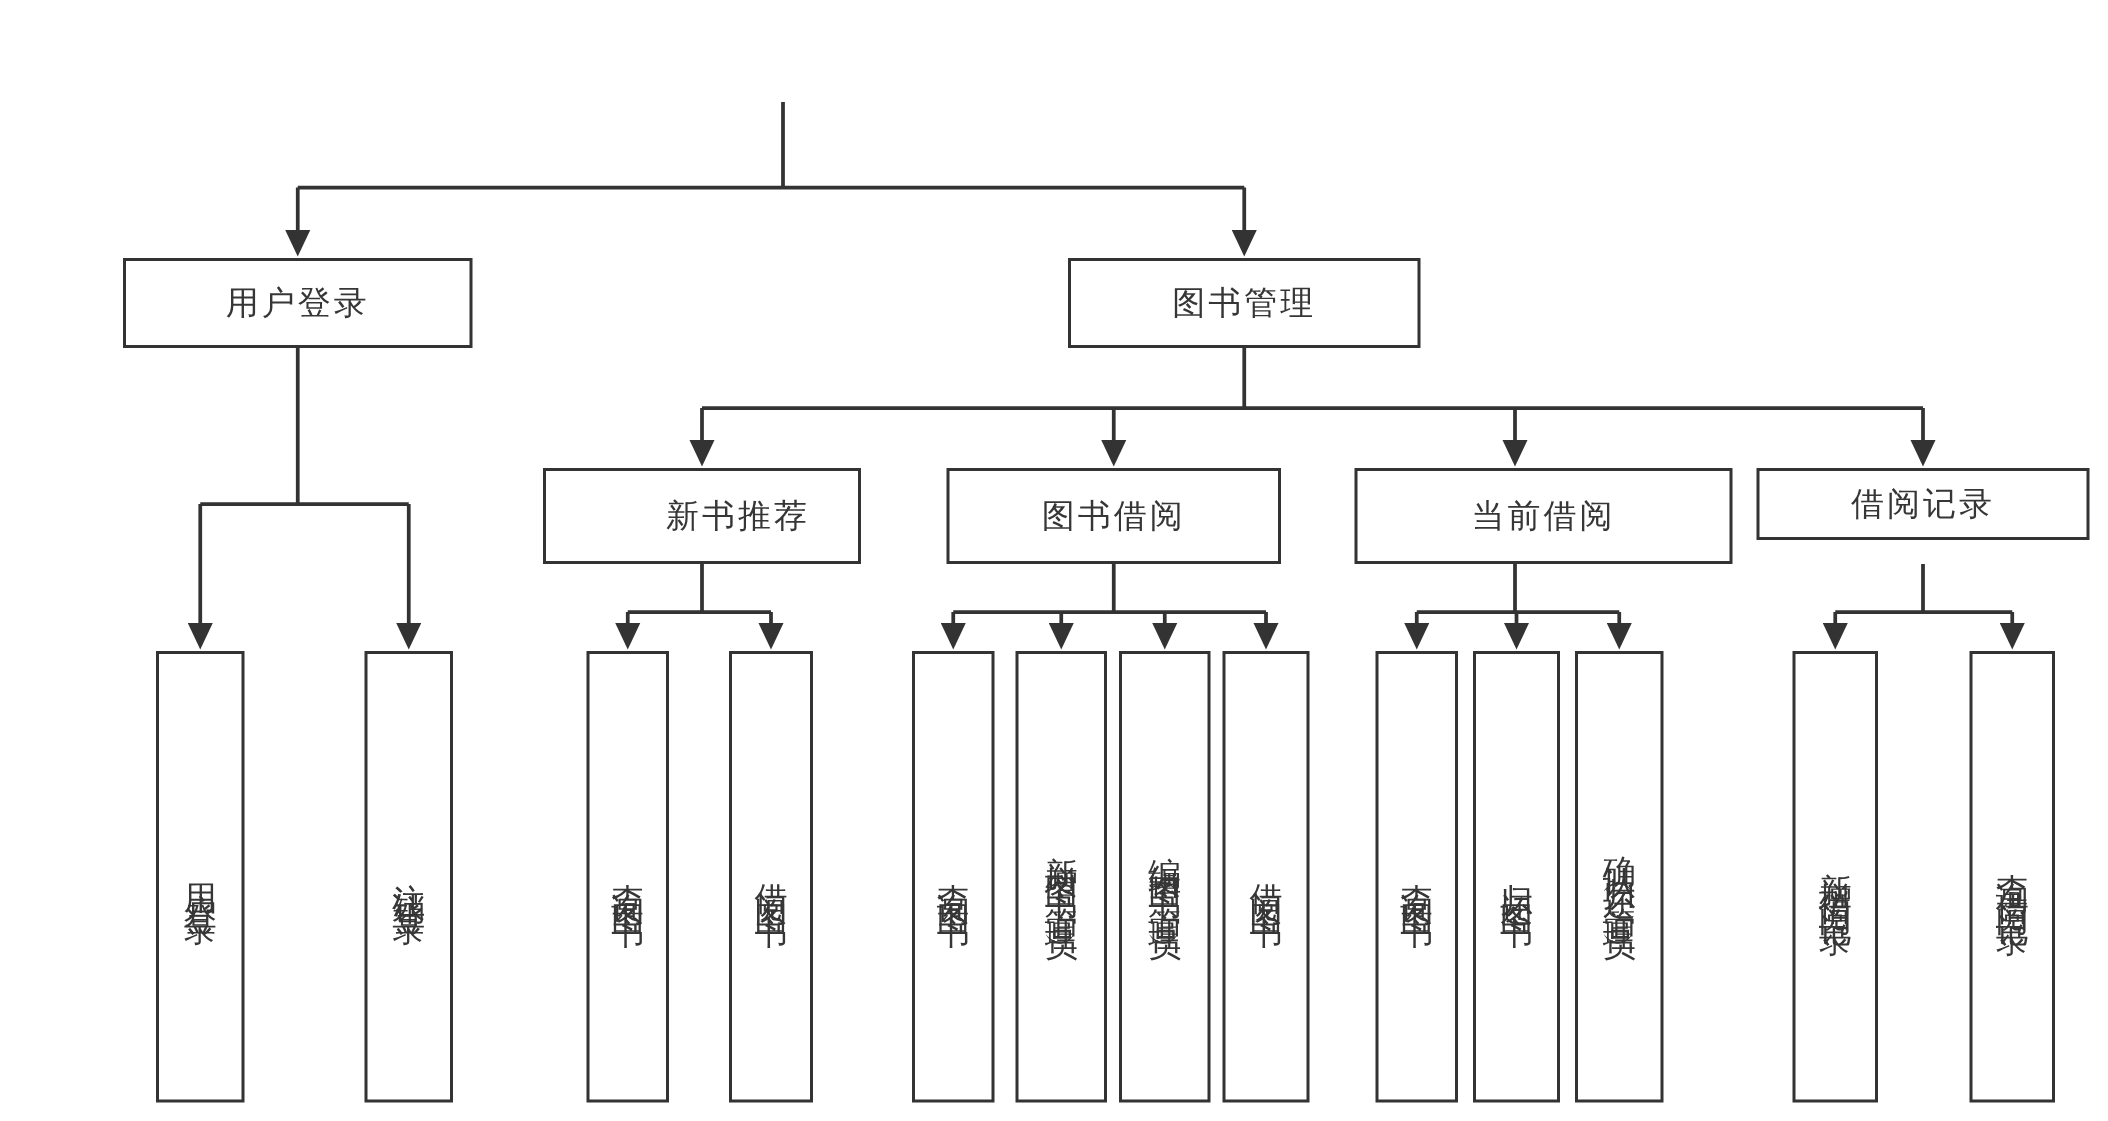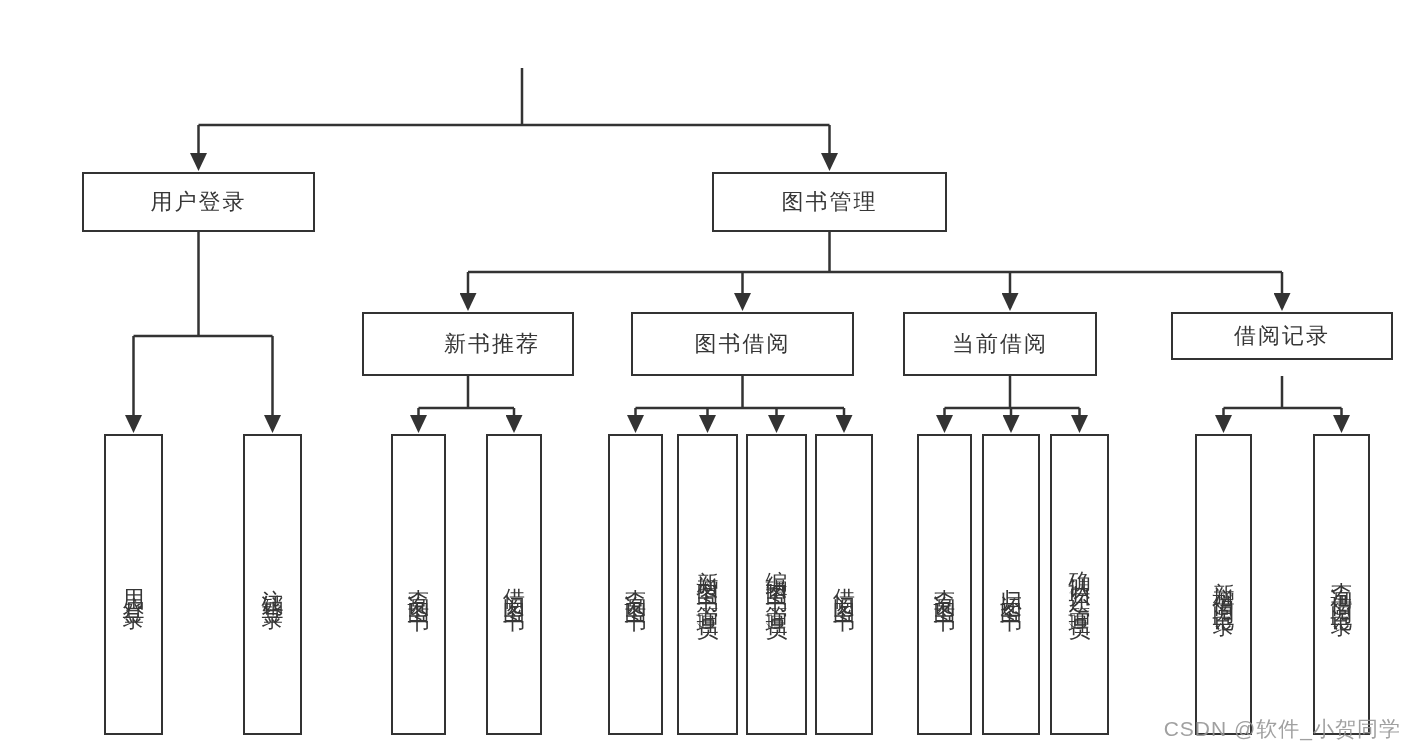--- a/index.html
+++ b/index.html
@@ -109,21 +109,21 @@
   <div class="node" style="left:712px; top:172px; width:235px; height:60px;">
     <span class="label">图书管理</span>
   </div>
 
   <div class="node" style="left:362px; top:312px; width:212px; height:64px;padding-left:48px;">
     <span class="label">新书推荐</span>
   </div>
   <div class="node" style="left:631px; top:312px; width:223px; height:64px;">
     <span class="label">图书借阅</span>
   </div>
-  <div class="node" style="left:903px; top:312px; width:194px; height:64px;">
+  <div class="node" style="left:903px; top:312px; width:252px; height:64px;">
     <span class="label">当前借阅</span>
   </div>
   <div class="node" style="left:1171px; top:312px; width:222px; height:48px;">
     <span class="label">借阅记录</span>
   </div>
 
   <div class="node vert" style="left:104px; top:434px; width:59px; height:301px;">
     <span class="label">用户登录</span>
   </div>
   <div class="node vert" style="left:243px; top:434px; width:59px; height:301px;">
@@ -160,15 +160,14 @@
     <span class="label">确认归还（管理员）</span>
   </div>
 
   <div class="node vert" style="left:1195px; top:434px; width:57px; height:301px;">
     <span class="label">新增借阅记录</span>
   </div>
   <div class="node vert" style="left:1313px; top:434px; width:57px; height:301px;">
     <span class="label">查询借阅记录</span>
   </div>
 
-  <div class="watermark">CSDN @软件_小贺同学</div>
 
 </div>
 
 </body></html>

